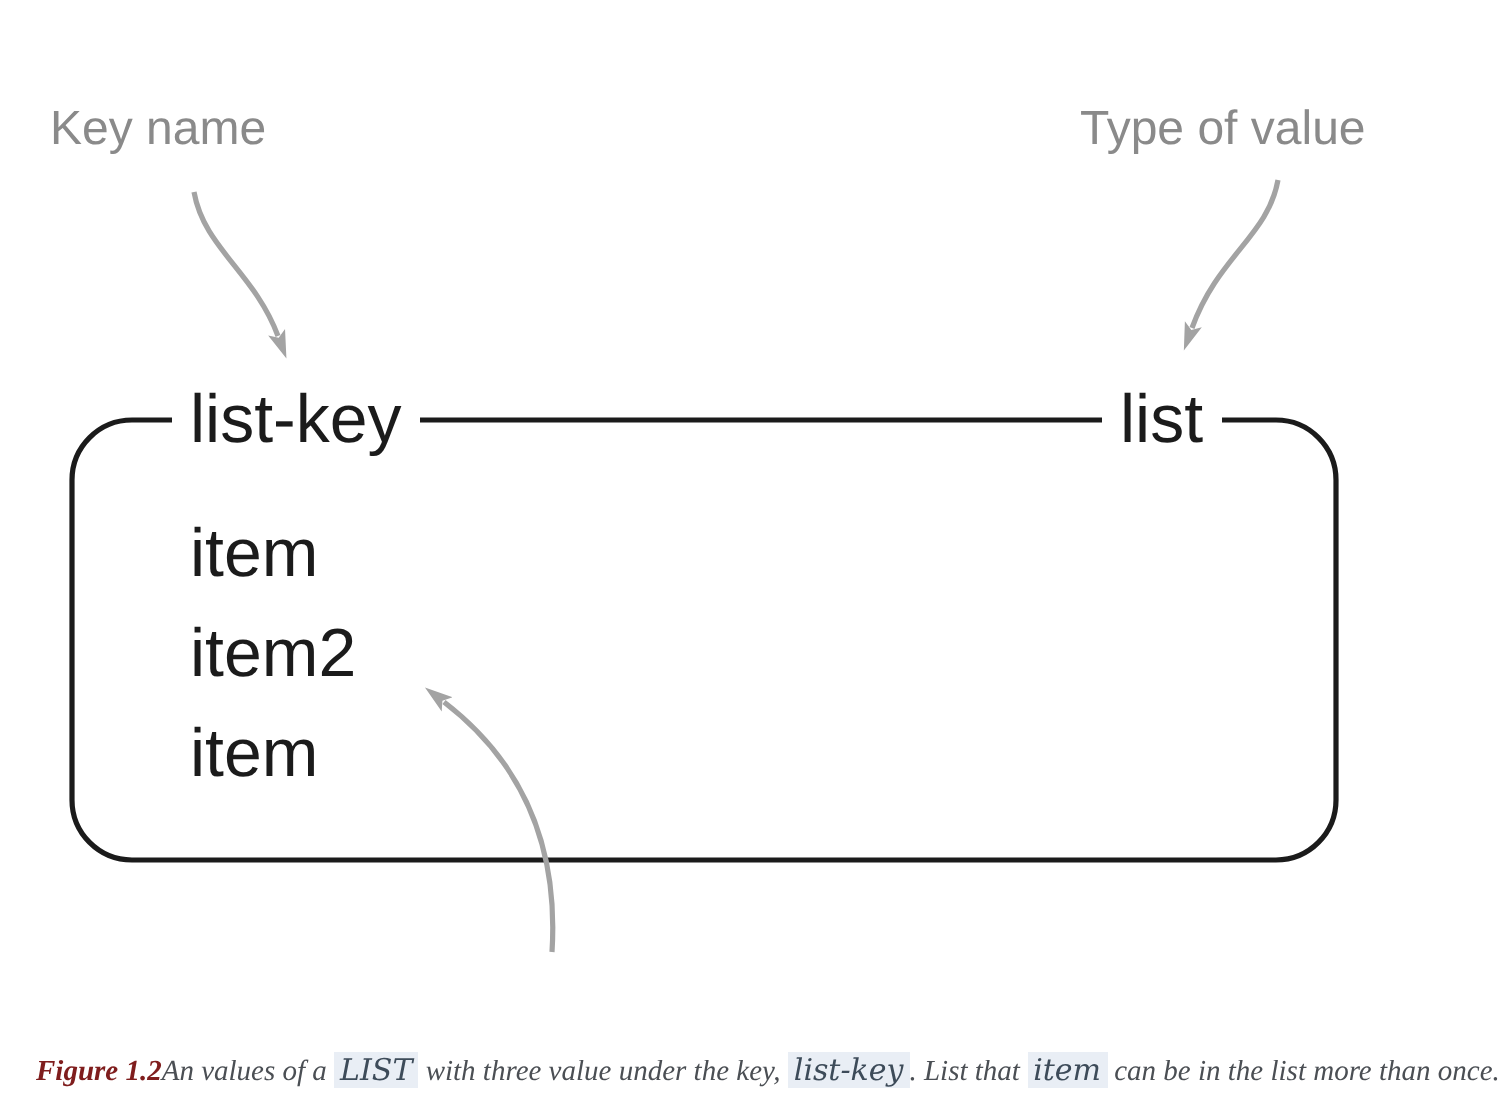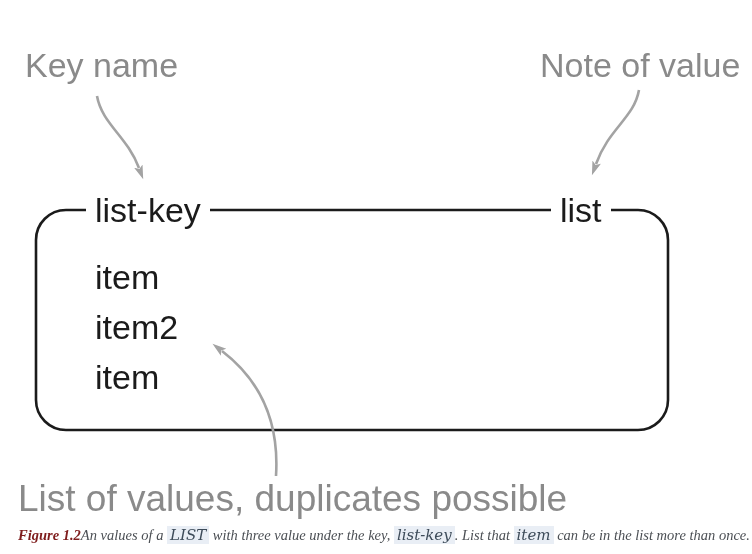--- a/index.html
+++ b/index.html
@@ -11,21 +11,21 @@
     overflow: hidden;
     font-family: "Liberation Sans", sans-serif;
   }
   .abs { position: absolute; }
   svg.overlay {
     position: absolute;
     left: 0; top: 0;
     width: 752px; height: 554px;
   }
   .annot-label {
-    font-size: 34px;
+    font-size: 24px;
     line-height: 40px;
     color: #8a8a8a;
     white-space: nowrap;
   }
   .border-label {
     font-size: 34px;
     line-height: 40px;
     color: #1b1b1b;
     background: #ffffff;
     padding: 0 9px;
@@ -78,31 +78,30 @@
 
     <path d="M 97 96 C 102 124, 127 136, 139 168" fill="none" stroke="#a3a3a3" stroke-width="2.6" marker-end="url(#arrowhead)"></path>
 
     <path d="M 639 90 C 634 118, 609 128, 596 164" fill="none" stroke="#a3a3a3" stroke-width="2.6" marker-end="url(#arrowhead)"></path>
 
     <path d="M 276 476 C 279 428, 265 384, 222 351" fill="none" stroke="#a3a3a3" stroke-width="2.6" marker-end="url(#arrowhead)"></path>
   </svg>
 
   <div class="abs annot-label" style="left:25px; top:45px;">Key name</div>
 
-  <div class="abs annot-label" style="left:540px; top:45px;">Note of value</div>
+  <div class="abs annot-label" style="left:540px; top:45px;">Type of value</div>
 
   <div class="abs border-label" style="left:86px; top:190px;">list-key</div>
 
   <div class="abs border-label" style="left:551px; top:190px;">list</div>
 
   <div class="abs items" style="left:95px; top:252px;">
     <div>item</div>
     <div>item2</div>
     <div>item</div>
   </div>
 
-  <div class="abs bottom-label" style="left:18px; top:478px;">List of values, duplicates possible</div>
 
   <div class="abs caption" style="left:18px; top:526px;">
     <span class="fig-label">Figure 1.2</span><span>An values of a </span><span class="code">LIST</span><span> with three value under the key, </span><span class="code">list-key</span><span>. List that </span><span class="code">item</span><span> can be in the list more than once.</span>
   </div>
 
 </div>
 
 </body></html>

